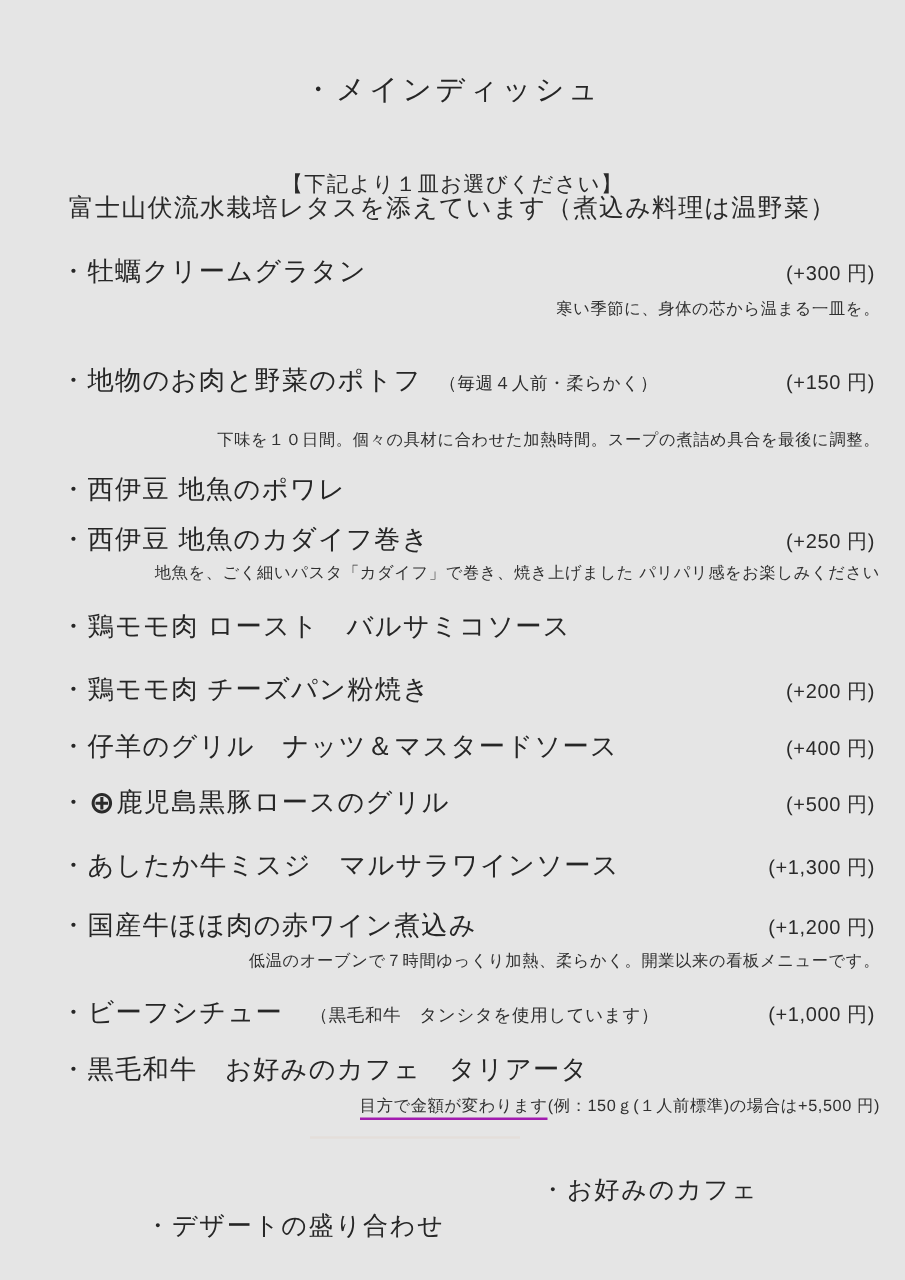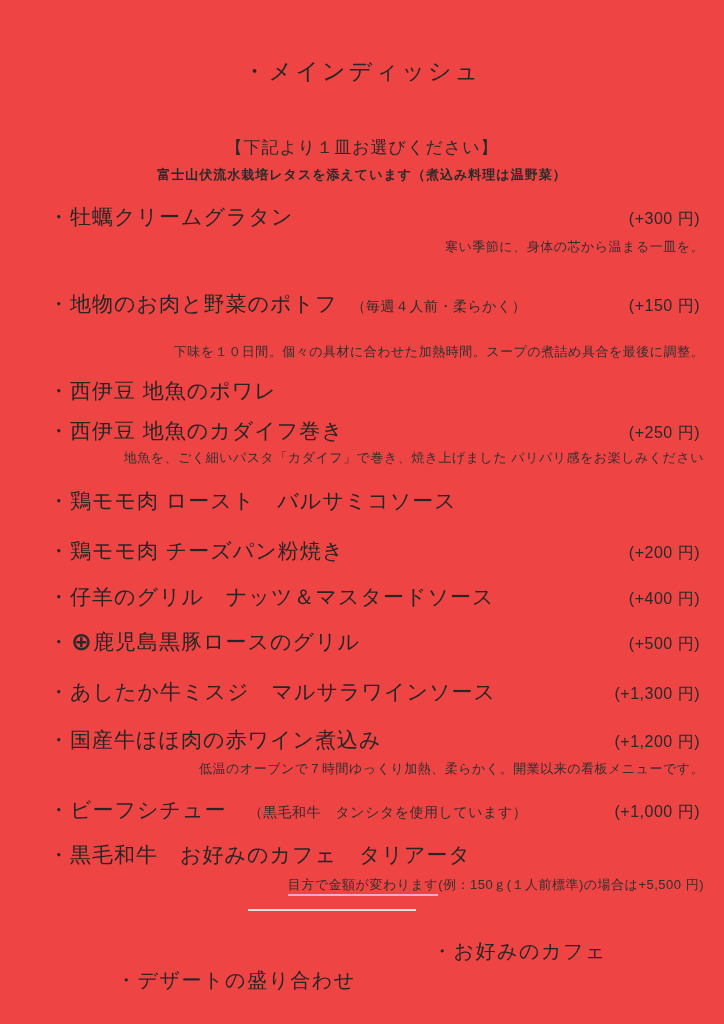--- a/index.html
+++ b/index.html
@@ -5,21 +5,21 @@
   html, body {
     margin: 0;
     padding: 0;
     background: #ffffff;
   }
   .page {
     position: relative;
     width: 724px;
     height: 1024px;
     margin: 0 auto;
-    background: #ef4444;
+    background: #e5e5e5;
     font-family: "Liberation Sans", "DejaVu Sans", sans-serif;
     color: #2a2a2a;
     overflow: hidden;
   }
   .center-line {
     position: absolute;
     left: 0;
     width: 100%;
     text-align: center;
     white-space: nowrap;
@@ -30,24 +30,23 @@
     letter-spacing: 3px;
     color: #262626;
   }
   .subtitle {
     top: 104px;
     font-size: 17px;
     letter-spacing: 1px;
     margin-top: 32px;
   }
   .lead {
-    top: 166px;
-    font-size: 13px;
+    top: 153px;
+    font-size: 20px;
     letter-spacing: 1px;
-    font-weight: bold;
   }
   .row {
     position: absolute;
     left: 48px;
     right: 24px;
     display: flex;
     justify-content: space-between;
     align-items: baseline;
     white-space: nowrap;
   }
@@ -86,21 +85,21 @@
     position: absolute;
     left: 60px;
     right: 20px;
     text-align: right;
     font-size: 13px;
     letter-spacing: 0.5px;
     color: #303030;
     white-space: nowrap;
   }
   .note .underlined {
-    border-bottom: 2px solid #f9a8d4;
+    border-bottom: 2px solid #a21caf;
     padding-bottom: 2px;
   }
   .ghost-line {
     position: absolute;
     left: 248px;
     top: 909px;
     width: 168px;
     height: 2px;
     background: #e4deda;
   }

